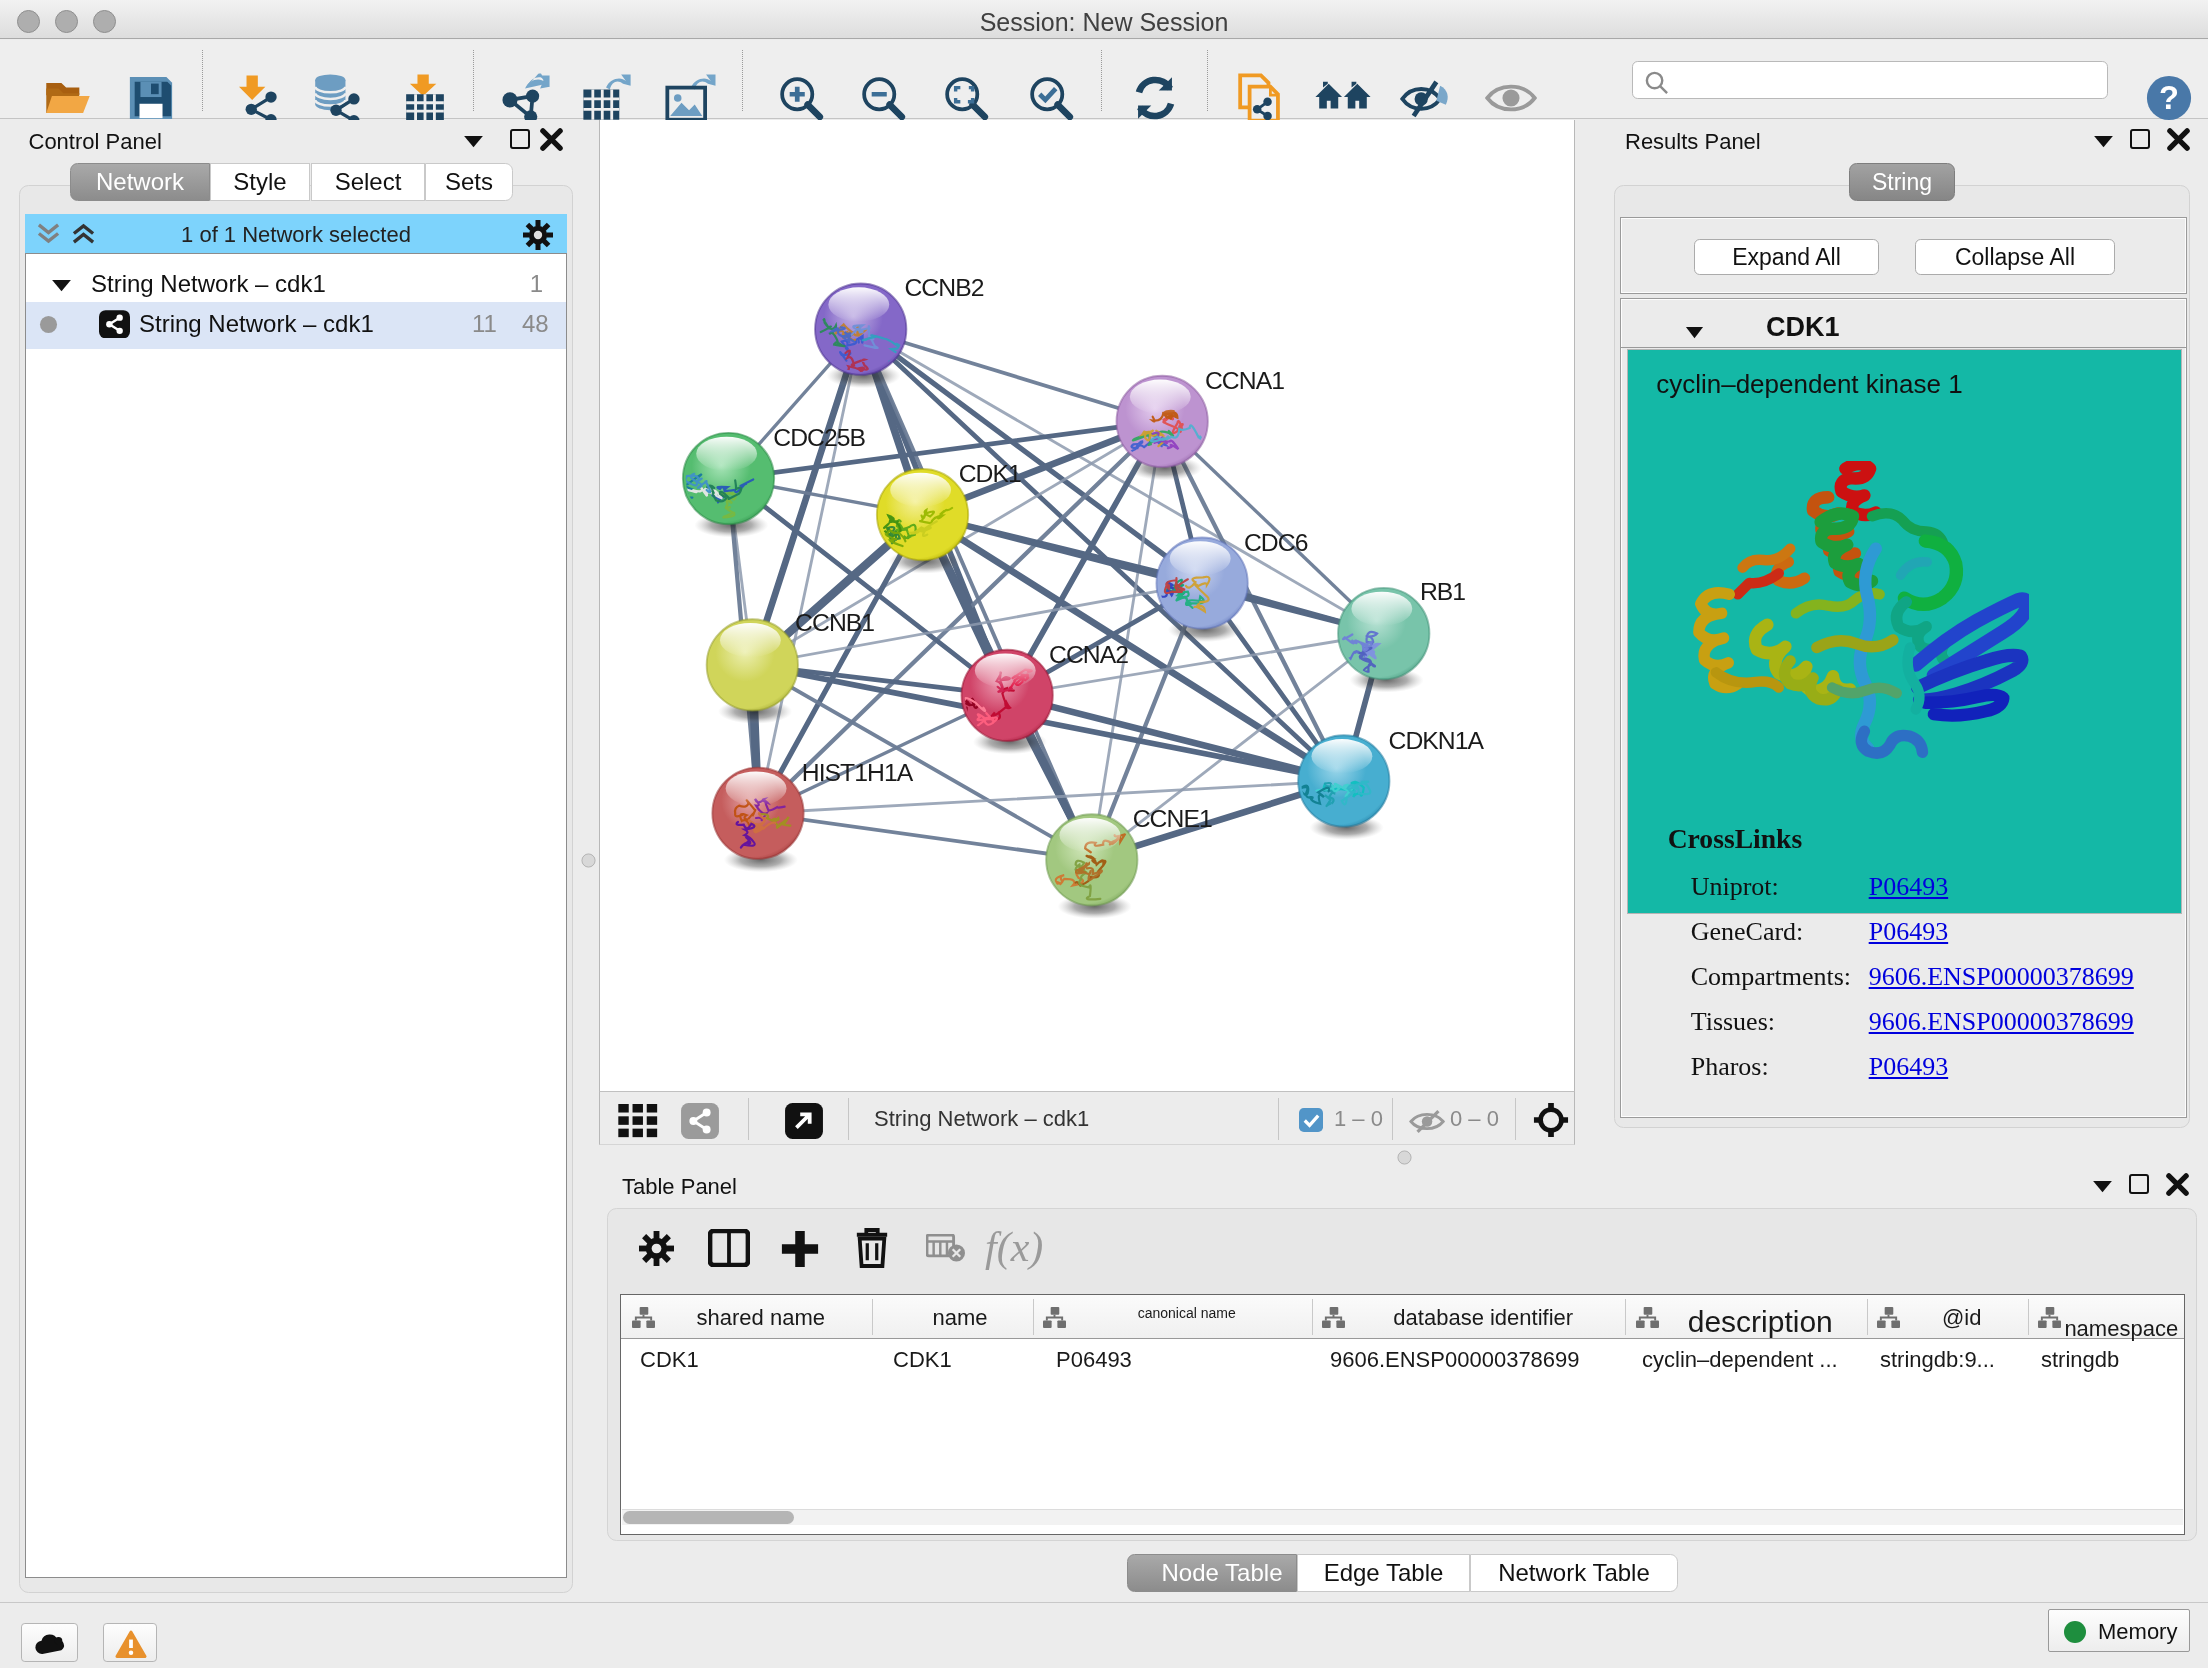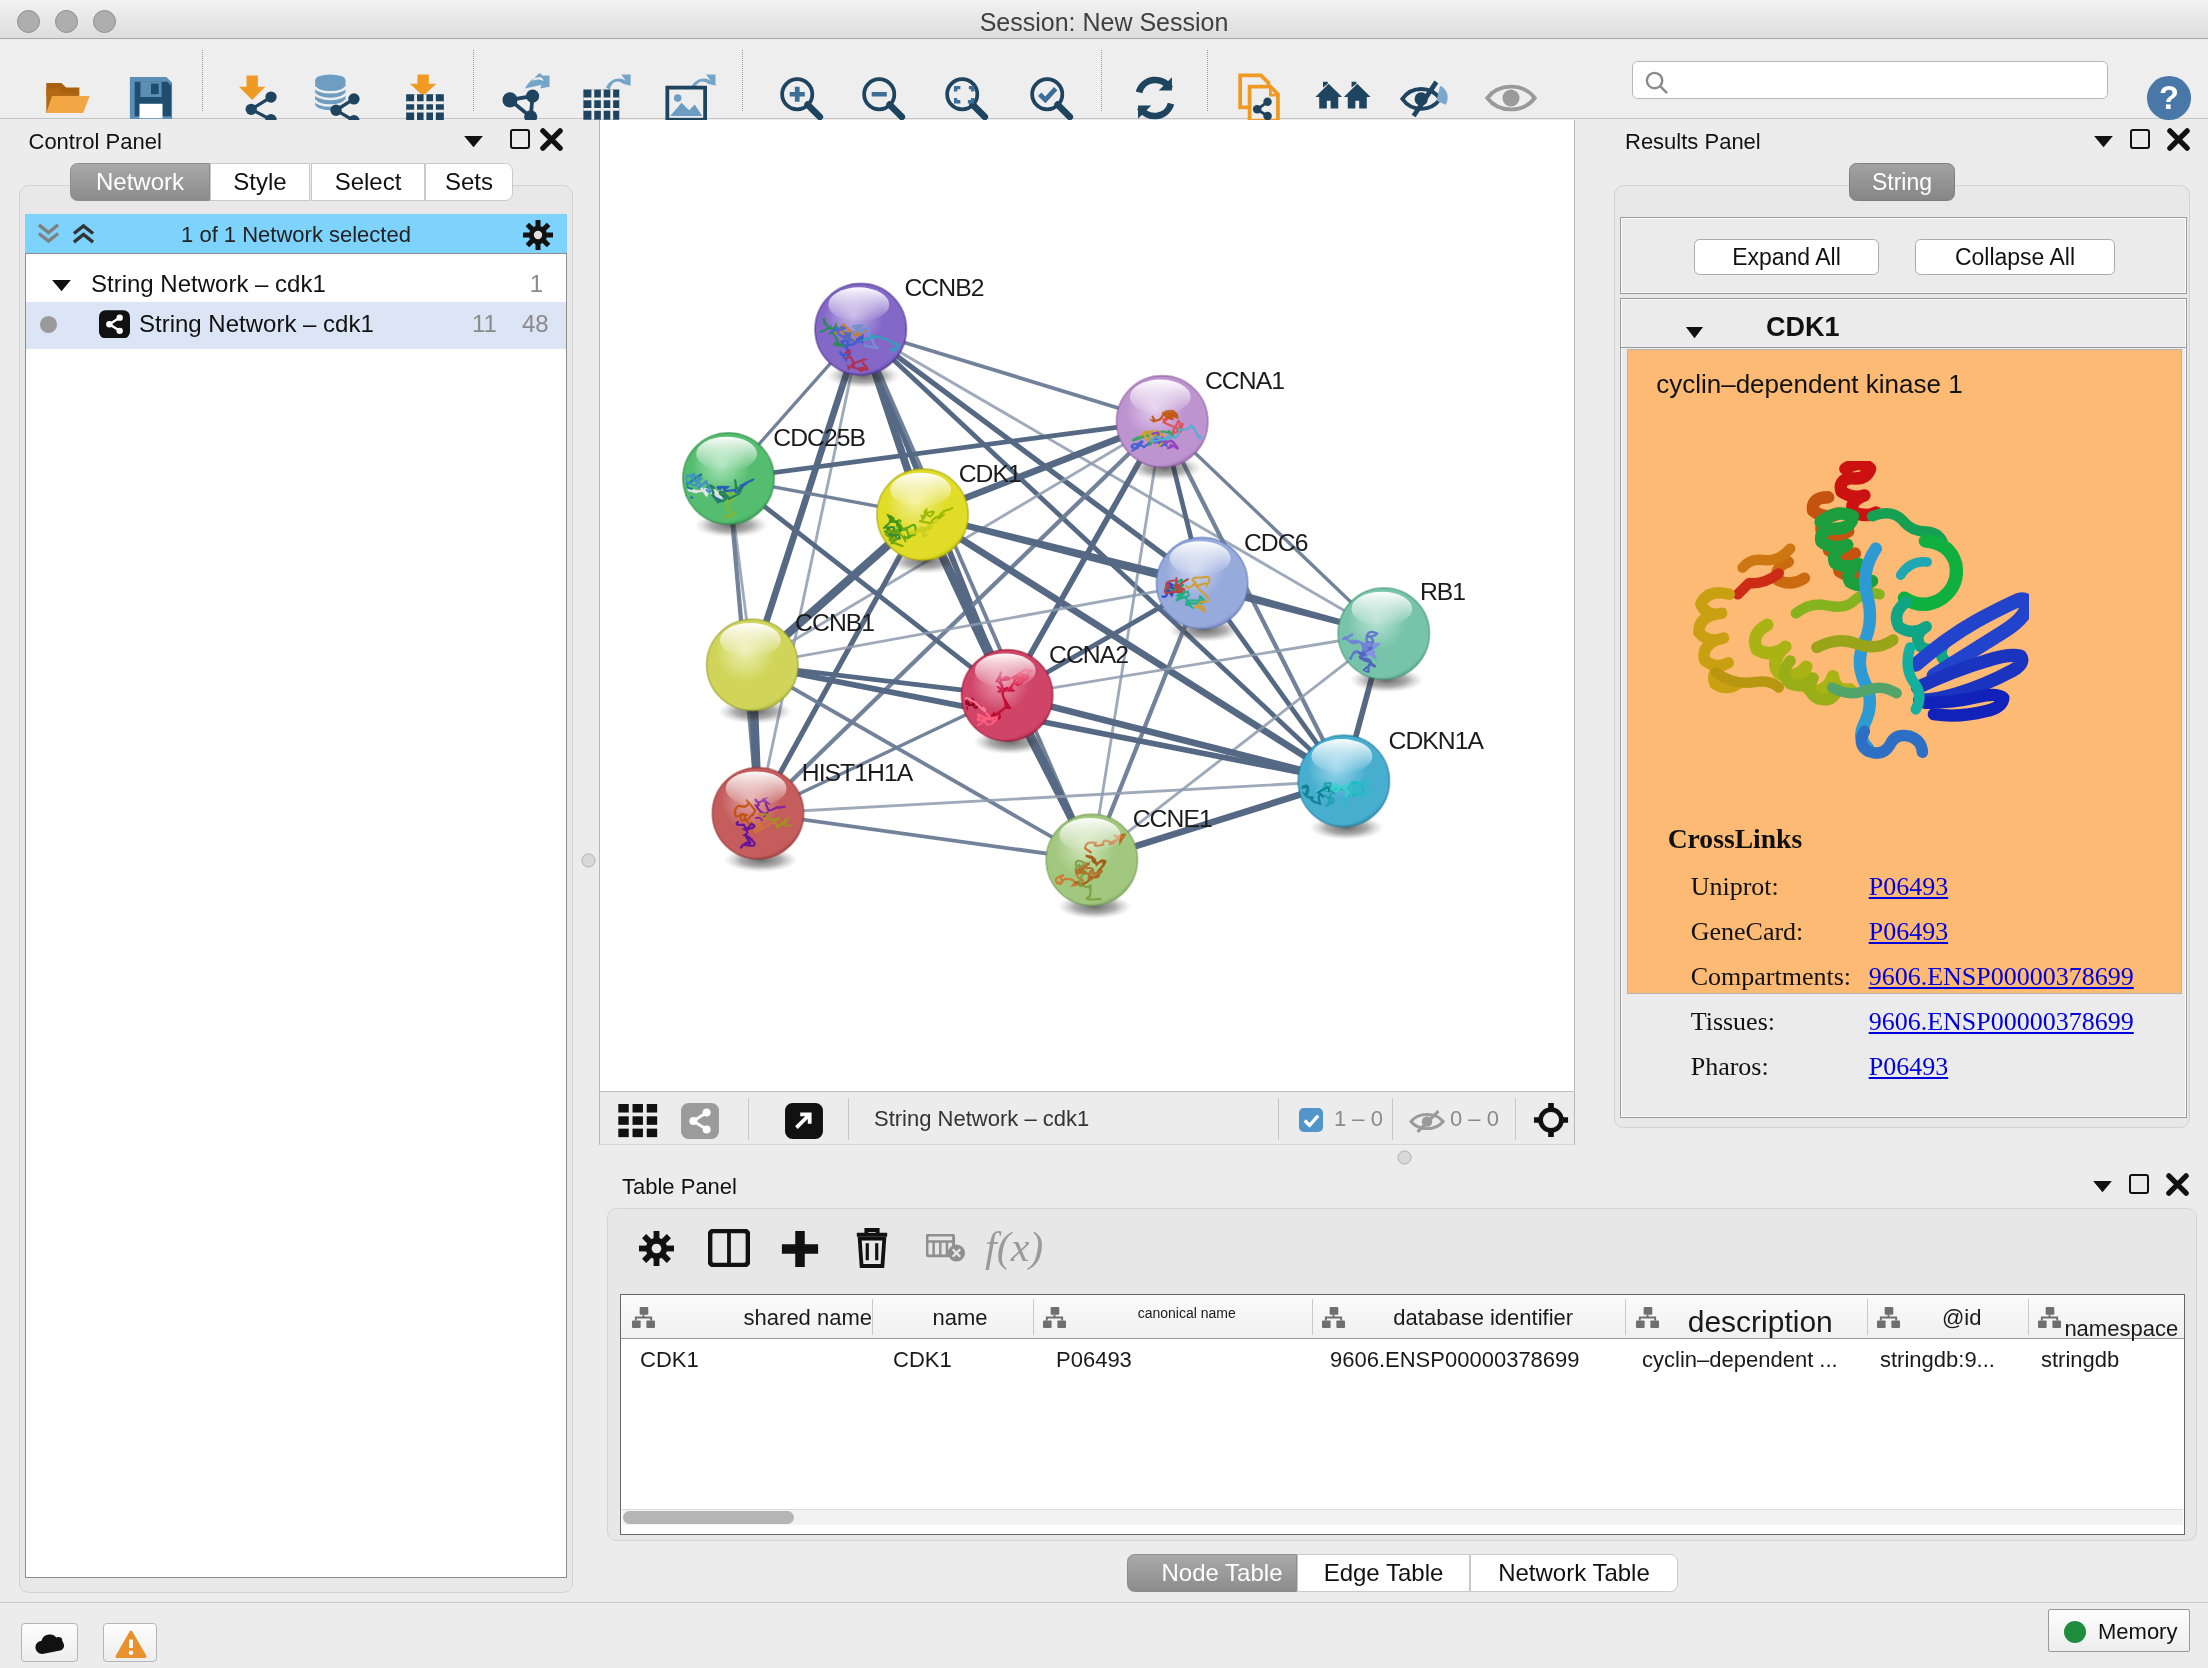--- a/index.html
+++ b/index.html
@@ -623,21 +623,21 @@
   </div>
 
   <div class="abs" style="left:40px;top:178px;width:567px;height:820px;background:#ebebeb;border:1px solid #9a9a9a;box-shadow:inset 0 0 0 1px #fdfdfd;">
     <div class="abs" style="left:0;top:0;width:100%;height:49px;border-bottom:1px solid #9a9a9a;">
       <svg class="abs" style="left:64px;top:27px;" width="19" height="13.3" viewBox="0 0 20 14">
           <path d="M1 1 h18 l-9 12 z" fill="#111"></path>
         </svg>
       <span class="abs" style="left:145px;top:13.3px;font-size:27px;font-weight:bold;color:#111;">CDK1</span>
     </div>
 
-    <div class="abs" style="left:5.7px;top:50px;width:555px;height:645px;background:#fdba74;border:1px solid #b5b5b5;">
+    <div class="abs" style="left:5.7px;top:50px;width:555px;height:565px;background:#14b8a6;border:1px solid #b5b5b5;">
       <div class="abs" style="left:28.5px;top:19px;font-size:26px;color:#111;">cyclin–dependent kinase 1</div>
       <svg class="abs" style="left:48px;top:111px;" width="353" height="298" viewBox="0 0 371 313">
         <g fill="none" stroke-linecap="round" stroke-linejoin="round">
           <path d="M178 8 q16 -10 26 0 q-4 12 -20 10 q-14 2 -10 14 q12 8 24 4 q-16 6 -12 17 q12 7 24 1" stroke="#cc1111" stroke-width="13"></path>
           <path d="M160 38 q-18 0 -16 14 q13 10 27 3 q-20 4 -18 18 q14 9 28 1 q-22 6 -20 20 q13 9 27 3 q-20 6 -16 19 q12 8 25 2" stroke="#c4530f" stroke-width="13"></path>
           <path d="M118 106 q-16 6 -11 19 q14 7 28 -2" stroke="#cc6a10" stroke-width="12"></path>
           <path d="M108 118 q-16 12 -31 10 l-12 12" stroke="#cc2b16" stroke-width="11"></path>
           <path d="M56 140 q-22 -6 -30 10 q6 14 22 10 q-24 2 -24 20 q10 12 26 6 q-24 6 -20 23 q11 10 25 3 q-20 8 -14 22 q12 8 24 0" stroke="#c8a012" stroke-width="12"></path>
           <path d="M42 222 q18 14 42 10 q16 -2 24 6" stroke="#b8960f" stroke-width="11"></path>
           <path d="M96 172 q-18 10 -11 26 q16 9 30 -3 q-17 15 -7 28 q16 8 29 -7 q-9 20 7 26 q16 0 21 -16 q2 16 18 14" stroke="#a9b414" stroke-width="13"></path>
@@ -723,21 +723,21 @@
     <rect x="1" y="1" width="28" height="22" rx="2" fill="none" stroke="#8f8f8f" stroke-width="3"></rect>
     <path d="M1 8 h28 M8 8 v15 M15 8 v15 M22 8 v15" stroke="#8f8f8f" stroke-width="2.6"></path>
     <circle cx="32" cy="20" r="9" fill="#8f8f8f"></circle>
     <path d="M28 16 l8 8 M36 16 l-8 8" stroke="#e7e7e7" stroke-width="2.4"></path>
   </svg>
   <div class="abs" style="left:388px;top:57px;font-family:'Liberation Serif',serif;font-style:italic;font-size:42px;color:#9a9a9a;">f(x)</div>
 
   <div class="abs" style="left:23px;top:128px;width:1565px;height:241px;background:#ffffff;border:1.9px solid #666;">
     <div class="abs" style="left:0;top:0;width:100%;height:44px;background:linear-gradient(#fbfbfb,#f0f0f0);border-bottom:1px solid #999;">
       <div class="abs" style="left:251px;top:3.8px;height:36px;border-left:1px solid #c9c9c9;"></div>
-      <div class="abs" style="left:0px;top:9.5px;width:251px;text-align:right;font-size:22px;color:#1a1a1a;"><span style="margin-left:28.5px;">shared name</span></div>
+      <div class="abs" style="left:0px;top:9.5px;width:251px;text-align:center;font-size:22px;color:#1a1a1a;"><span style="margin-left:28.5px;">shared name</span></div>
       <svg class="abs" style="left:9.5px;top:10.5px;" width="25" height="23" viewBox="0 0 26 24">
           <g fill="#6f6f6f">
             <rect x="9" y="1" width="9" height="8" rx="1"></rect>
             <rect x="1" y="15" width="9" height="8" rx="1"></rect>
             <rect x="16" y="15" width="9" height="8" rx="1"></rect>
             <path d="M13 9 v4 M5 15 v-3 h16 v3" stroke="#6f6f6f" stroke-width="2" fill="none"></path>
           </g>
         </svg>
       <div class="abs" style="left:412px;top:3.8px;height:36px;border-left:1px solid #c9c9c9;"></div>
       <div class="abs" style="left:251px;top:9.5px;width:161px;text-align:center;font-size:22px;color:#1a1a1a;"><span style="margin-left:15px;">name</span></div>

